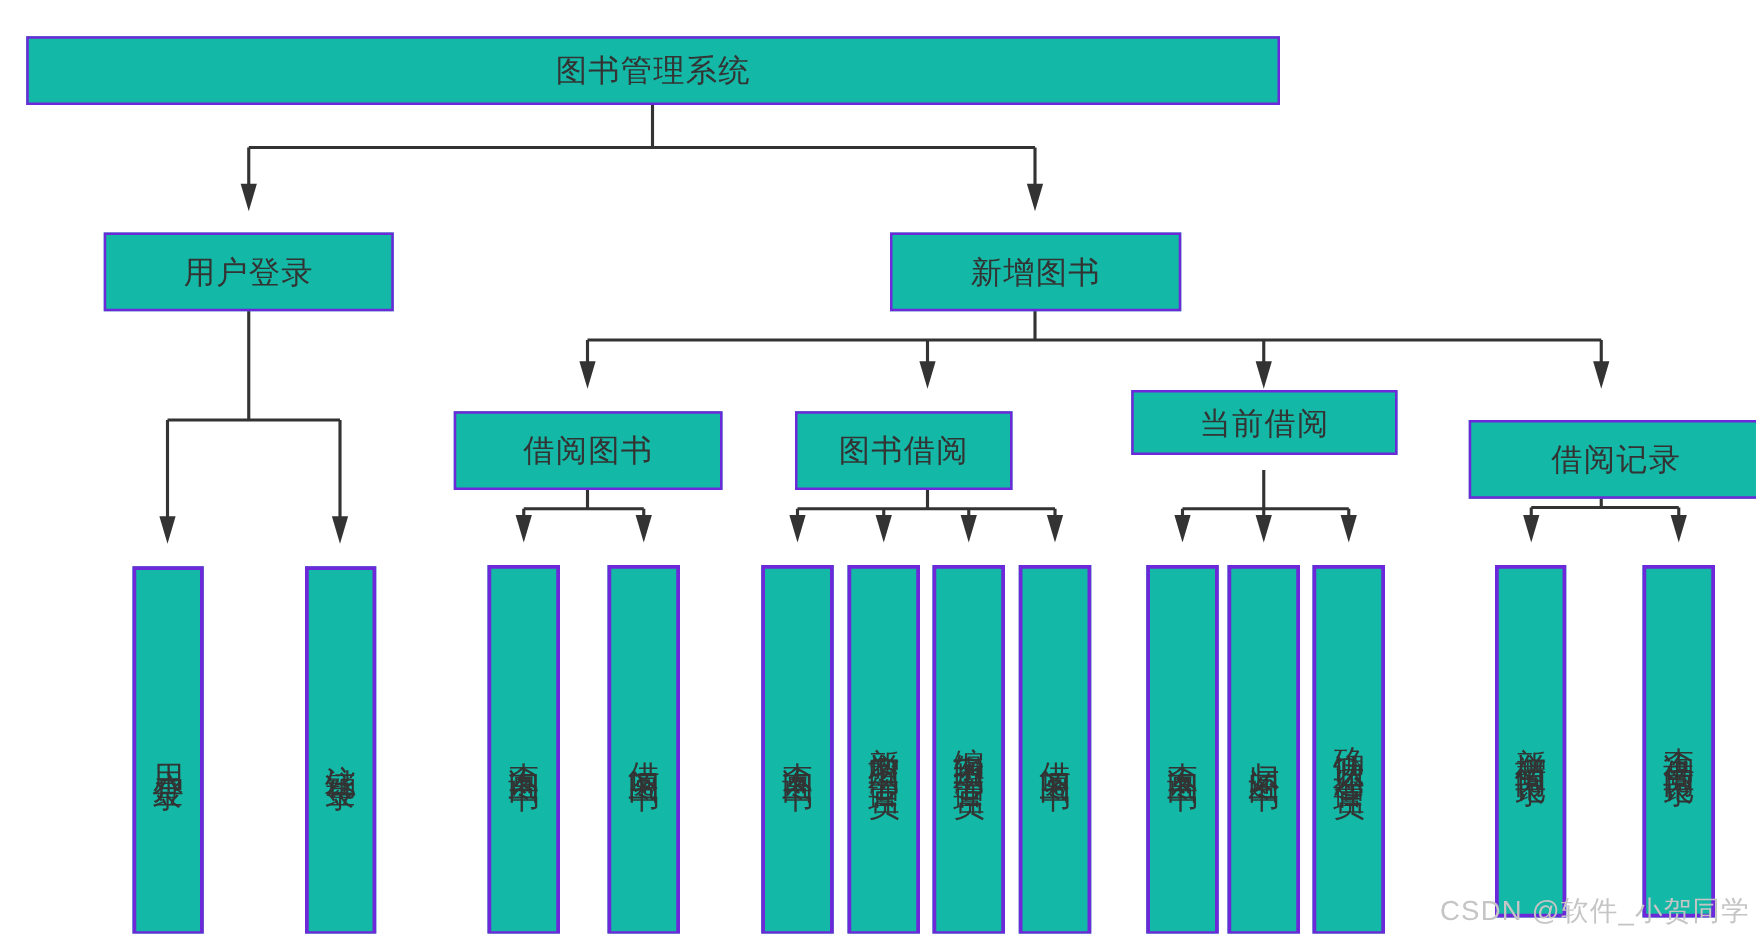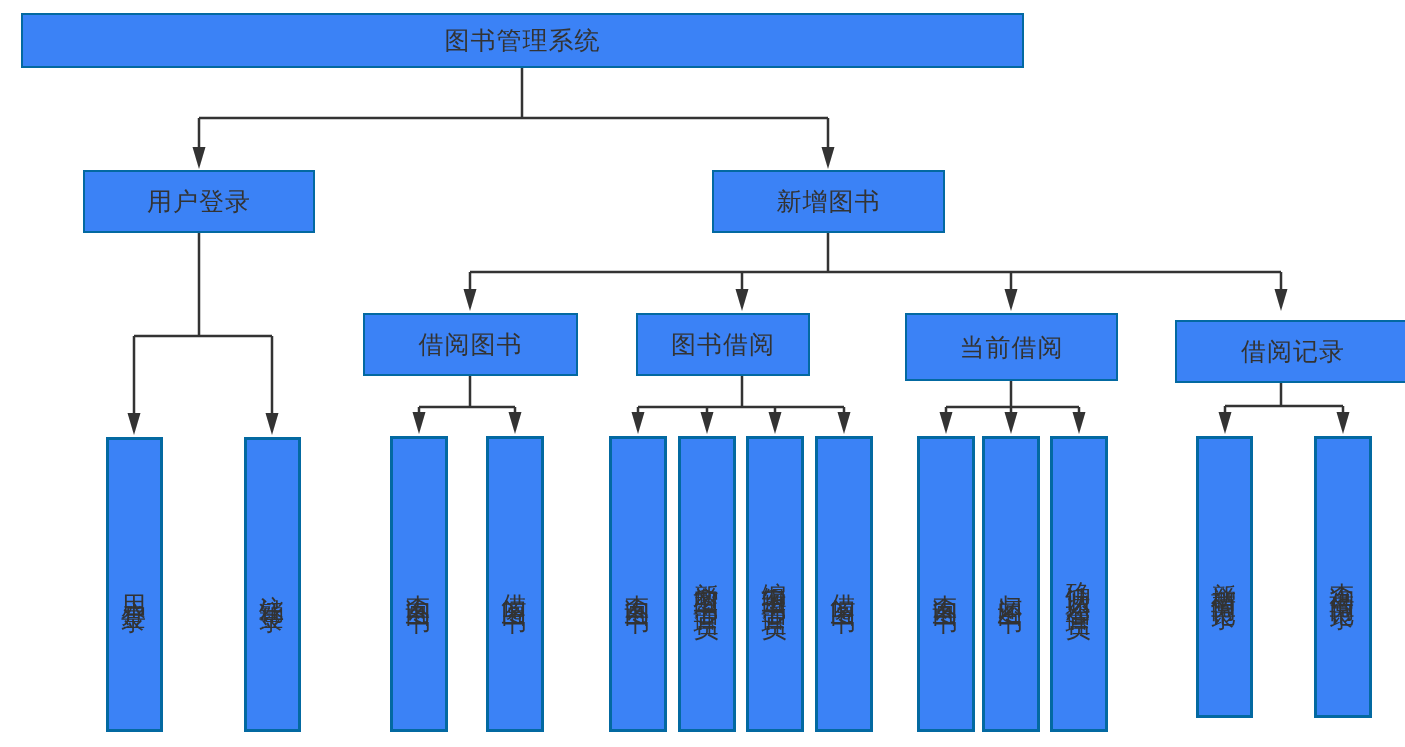--- a/index.html
+++ b/index.html
@@ -7,30 +7,31 @@
     position:relative;
     width:1405px;height:747px;
     background:#ffffff;
     font-family:"Liberation Sans","DejaVu Sans",sans-serif;
     overflow:hidden;
   }
   #connectors{position:absolute;left:0;top:0;z-index:1;}
   .box{
     position:absolute;
     box-sizing:border-box;
-    background:#3b82f6;
-    border:2px solid #0369a1;
+    background:#14b8a6;
+    border:2px solid #6d28d9;
     color:#333333;
     display:flex;
     align-items:center;
     justify-content:center;
     font-size:25px;
     letter-spacing:1px;
     z-index:2;
     white-space:nowrap;
+    margin-top:16px;
   }
   .vbox{
     border-width:3px;
     writing-mode:vertical-lr;
     text-orientation:mixed;
     letter-spacing:5px;
     font-size:25px;
   }
   #watermark{
     position:absolute;
@@ -94,34 +95,35 @@
     </g>
   </svg>
 
   <div class="box" style="left:21px;top:13px;width:1003px;height:55px">图书管理系统</div>
 
   <div class="box" style="left:83px;top:170px;width:232px;height:63px">用户登录</div>
   <div class="box" style="left:712px;top:170px;width:233px;height:63px">新增图书</div>
 
   <div class="box" style="left:363px;top:313px;width:215px;height:63px">借阅图书</div>
   <div class="box" style="left:636px;top:313px;width:174px;height:63px">图书借阅</div>
-  <div class="box" style="left:905px;top:313px;width:213px;height:68px">当前借阅</div>
+  <div class="box" style="left:905px;top:296px;width:213px;height:52px">当前借阅</div>
   <div class="box" style="left:1175px;top:320px;width:236px;height:63px">借阅记录</div>
 
   <div class="box vbox" style="left:106px;top:437px;width:57px;height:295px">用户登录</div>
   <div class="box vbox" style="left:244px;top:437px;width:57px;height:295px">注销登录</div>
 
   <div class="box vbox" style="left:390px;top:436px;width:58px;height:296px">查询图书</div>
   <div class="box vbox" style="left:486px;top:436px;width:58px;height:296px">借阅图书</div>
 
   <div class="box vbox" style="left:609px;top:436px;width:58px;height:296px">查询图书</div>
   <div class="box vbox" style="left:678px;top:436px;width:58px;height:296px">新增图书（管理员）</div>
   <div class="box vbox" style="left:746px;top:436px;width:58px;height:296px">编辑图书（管理员）</div>
   <div class="box vbox" style="left:815px;top:436px;width:58px;height:296px">借阅图书</div>
 
   <div class="box vbox" style="left:917px;top:436px;width:58px;height:296px">查询图书</div>
   <div class="box vbox" style="left:982px;top:436px;width:58px;height:296px">归还图书</div>
   <div class="box vbox" style="left:1050px;top:436px;width:58px;height:296px">确认归还（管理员）</div>
 
   <div class="box vbox" style="left:1196px;top:436px;width:57px;height:282px">新增借阅记录</div>
   <div class="box vbox" style="left:1314px;top:436px;width:58px;height:282px">查询借阅记录</div>
 
+  <div id="watermark">CSDN @软件_小贺同学</div>
 </div>
 
 </body></html>

